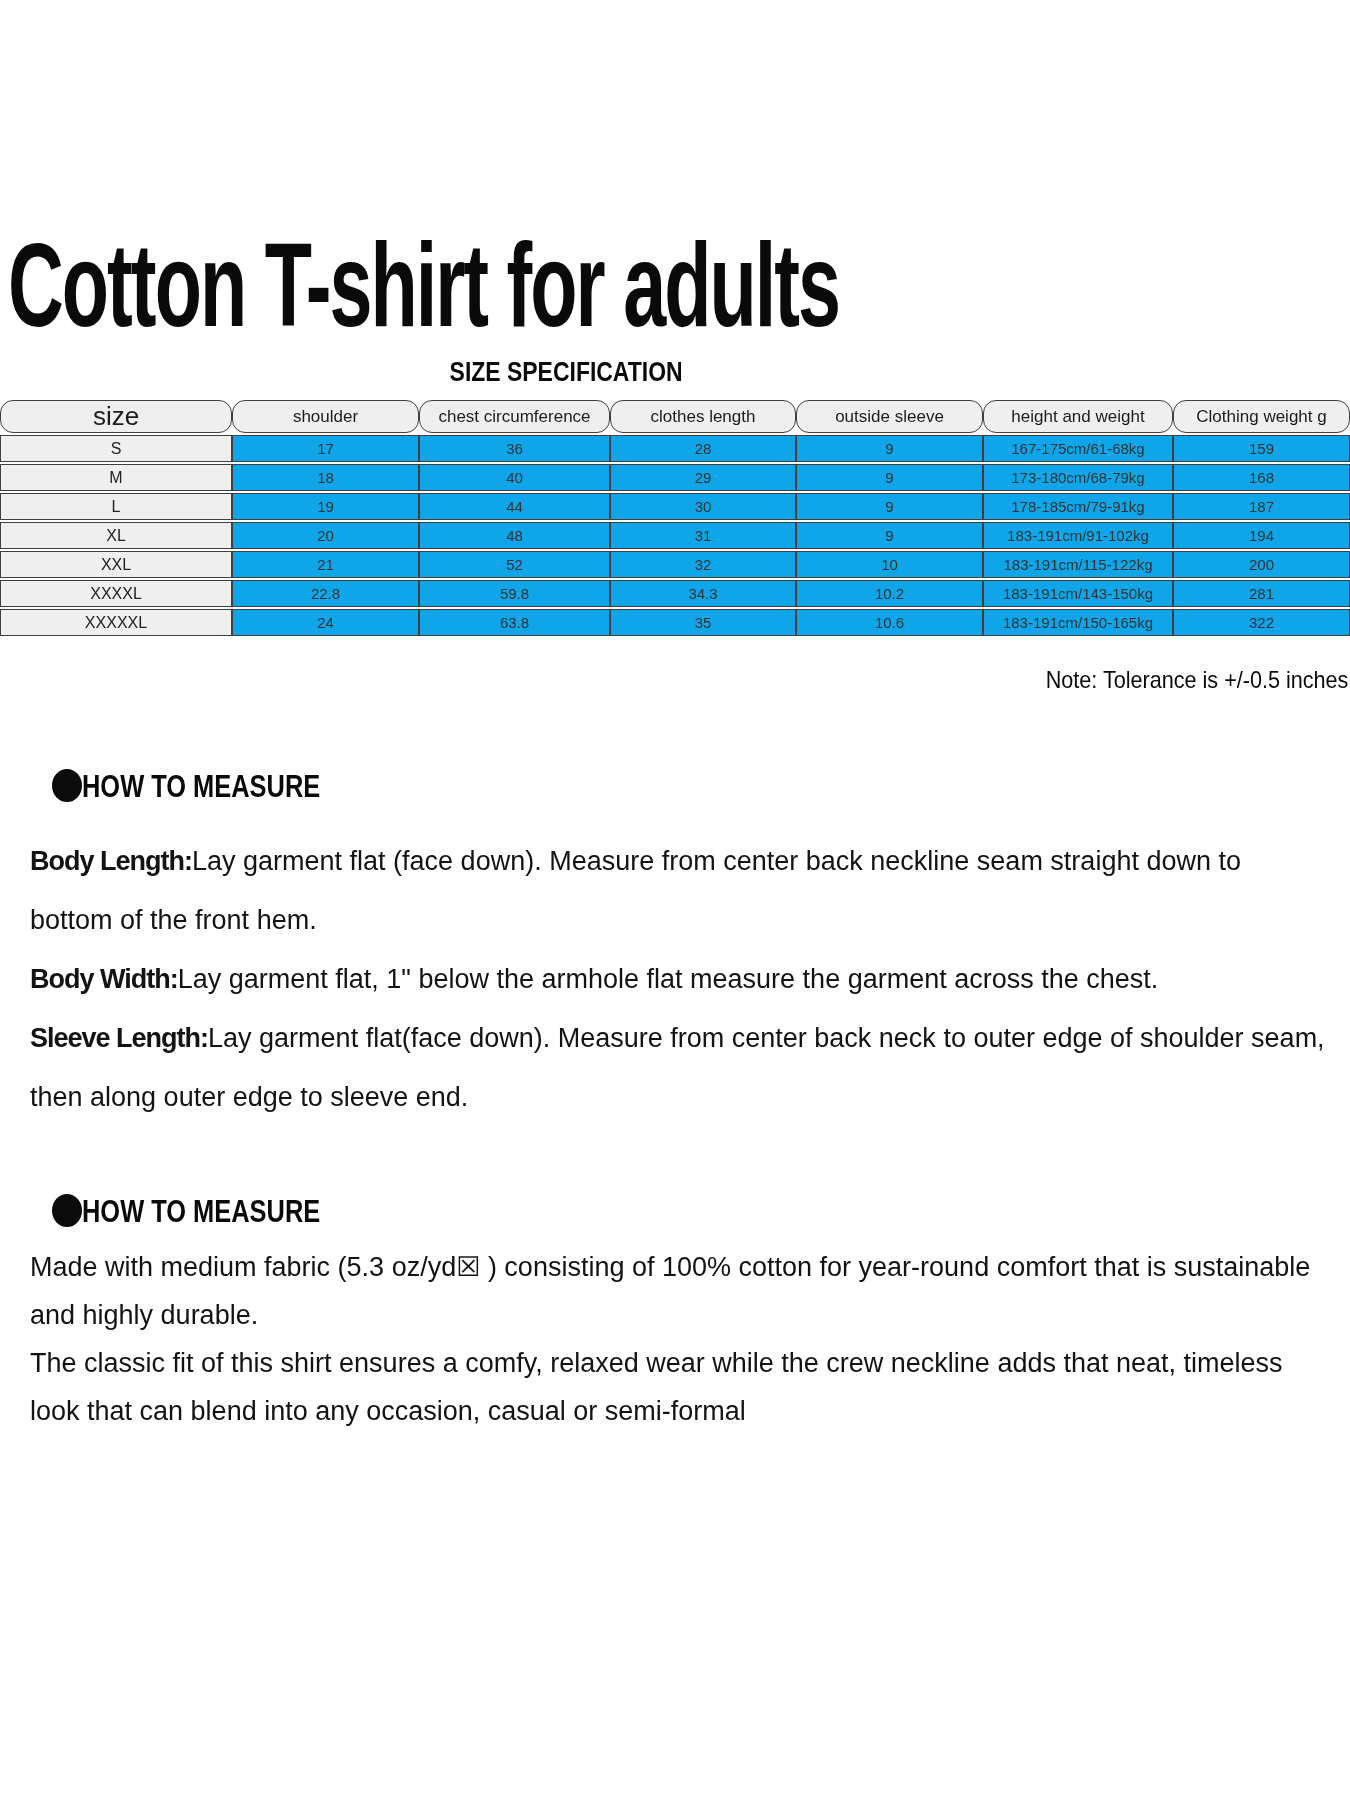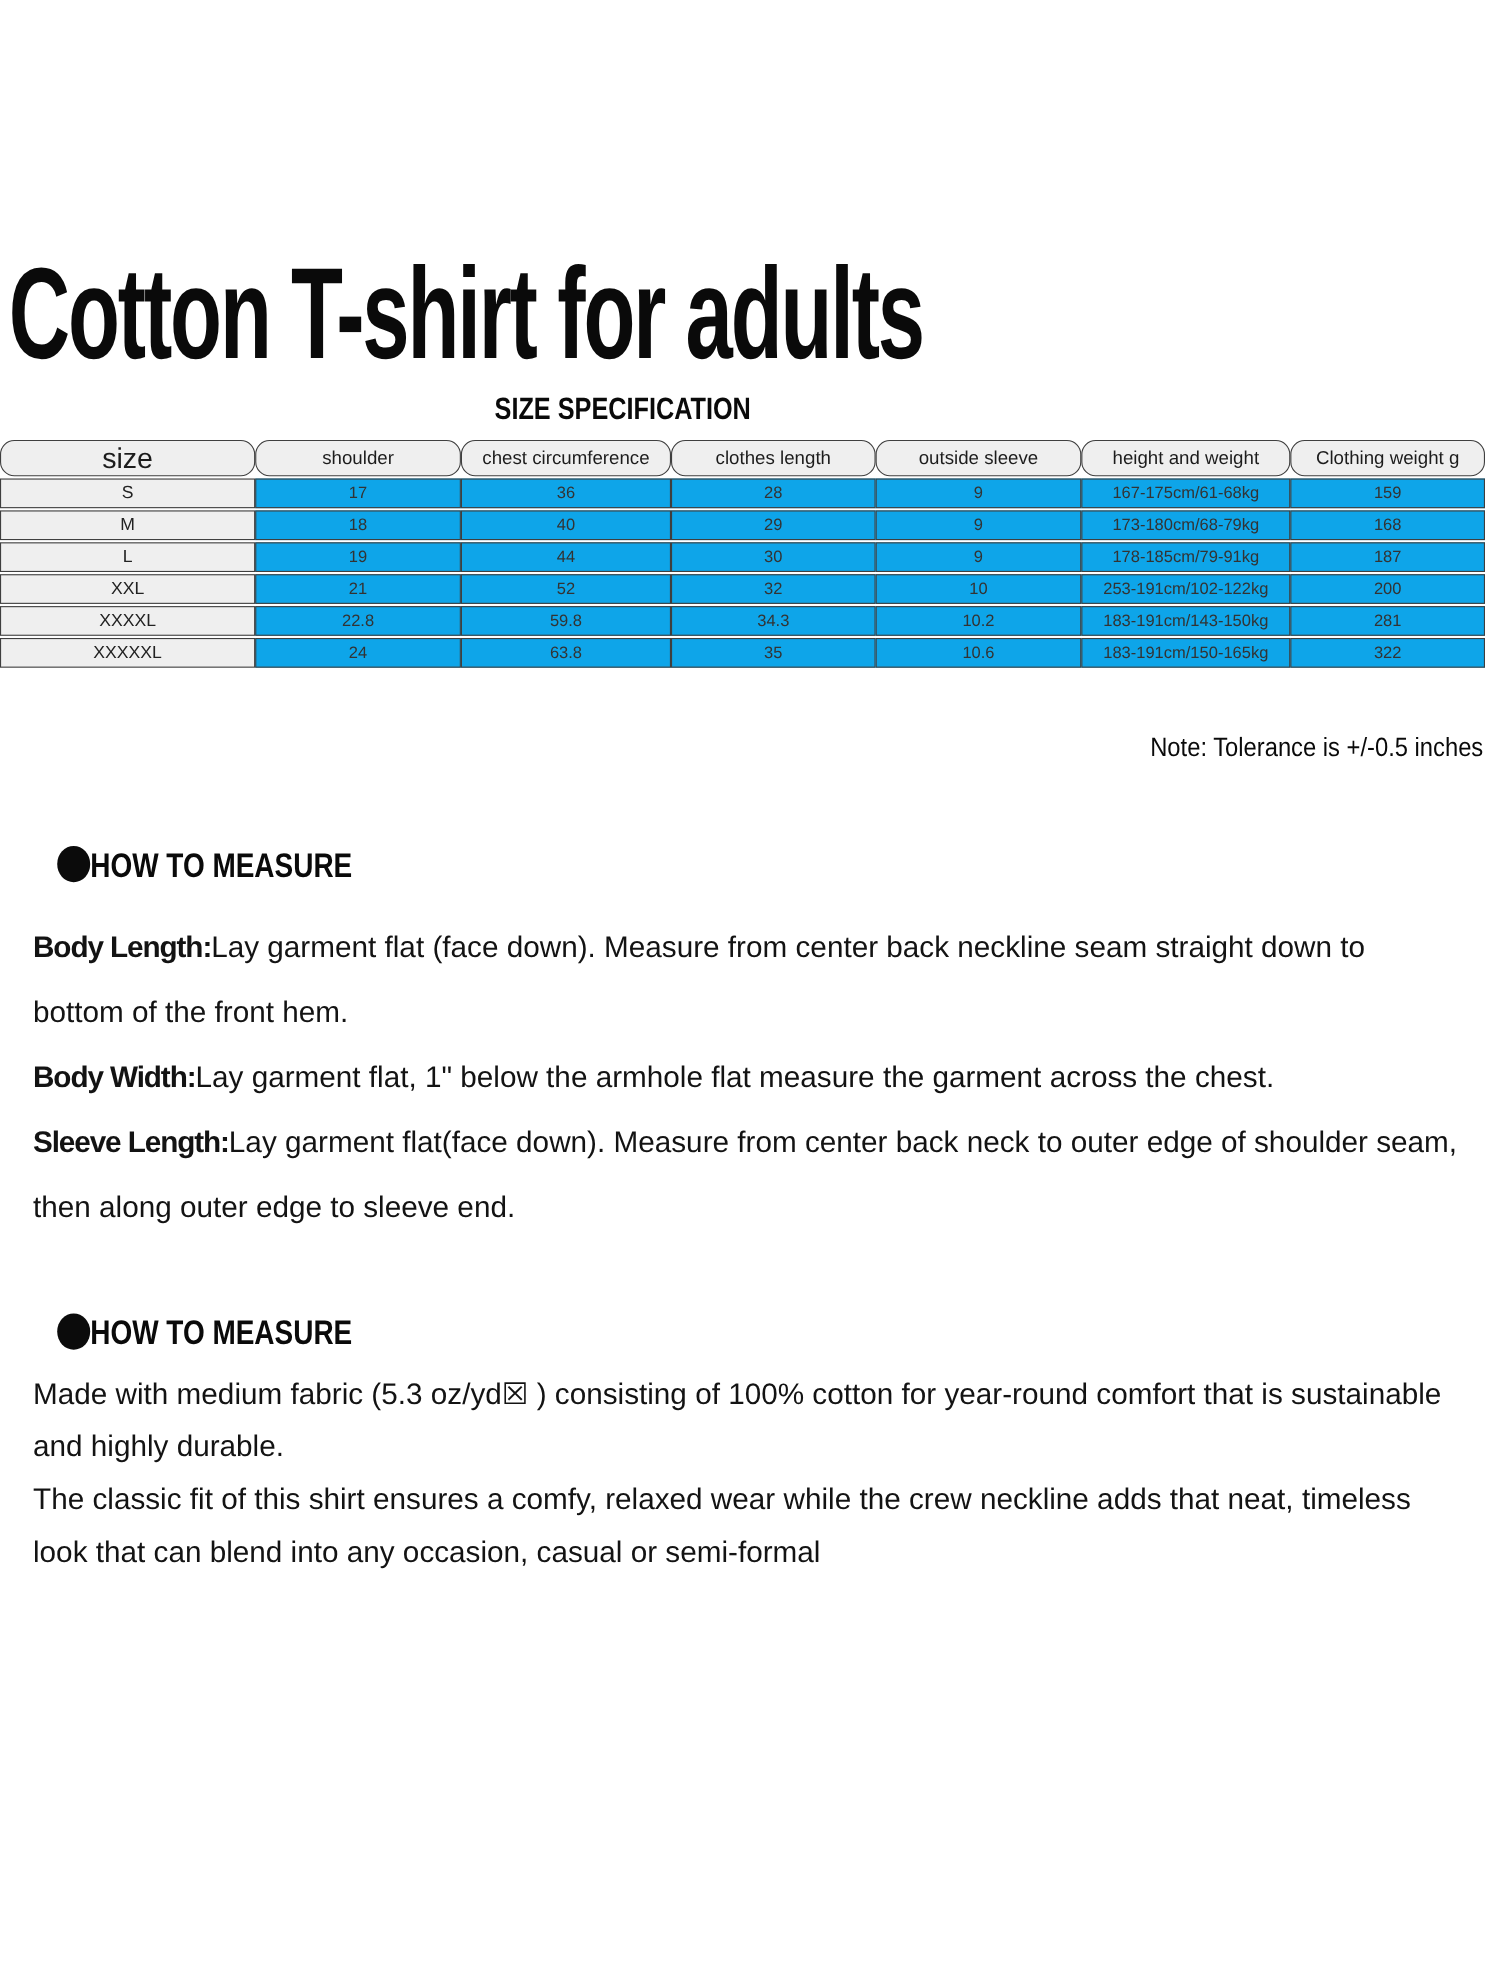--- a/index.html
+++ b/index.html
@@ -140,26 +140,35 @@
         <tr>
           <td class="row-head">L</td>
           <td>19</td>
           <td>44</td>
           <td>30</td>
           <td>9</td>
           <td>178-185cm/79-91kg</td>
           <td>187</td>
         </tr>
         <tr>
+          <td class="row-head">XL</td>
+          <td>20</td>
+          <td>48</td>
+          <td>31</td>
+          <td>9</td>
+          <td>183-191cm/91-102kg</td>
+          <td>194</td>
+        </tr>
+        <tr>
           <td class="row-head">XXL</td>
           <td>21</td>
           <td>52</td>
           <td>32</td>
           <td>10</td>
-          <td>253-191cm/102-122kg</td>
+          <td>183-191cm/115-122kg</td>
           <td>200</td>
         </tr>
         <tr>
           <td class="row-head">XXXXL</td>
           <td>22.8</td>
           <td>59.8</td>
           <td>34.3</td>
           <td>10.2</td>
           <td>183-191cm/143-150kg</td>
           <td>281</td>

